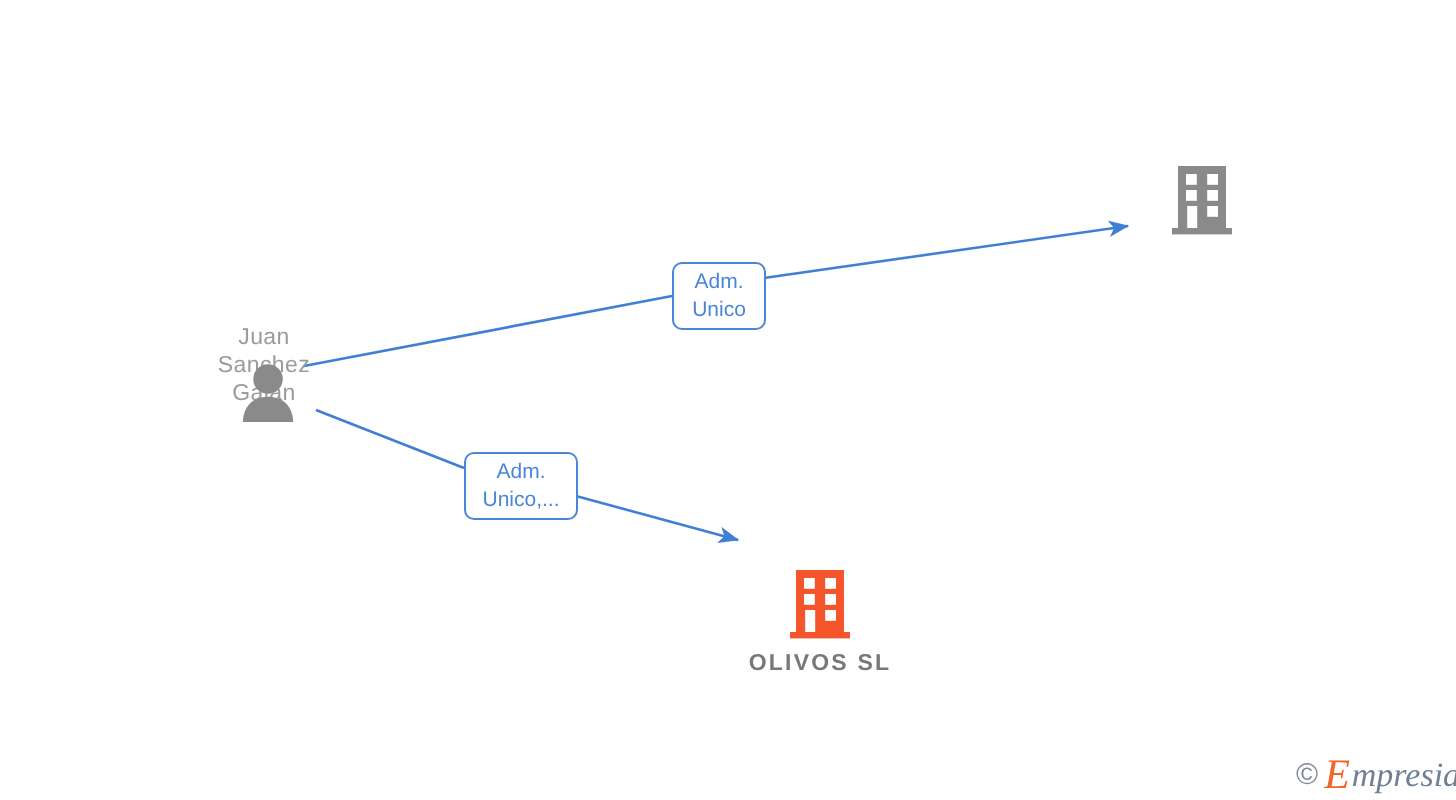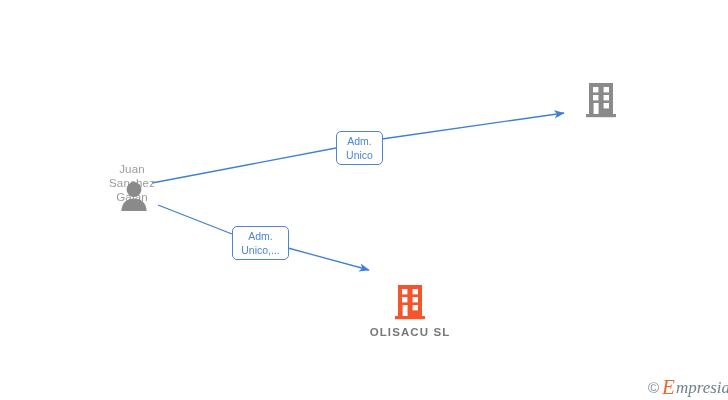--- a/index.html
+++ b/index.html
@@ -159,21 +159,21 @@
     <g fill="#ffffff">
       <rect x="8" y="5" width="5.4" height="5.4"></rect>
       <rect x="18.6" y="5" width="5.4" height="5.4"></rect>
       <rect x="8" y="13" width="5.4" height="5.4"></rect>
       <rect x="18.6" y="13" width="5.4" height="5.4"></rect>
       <rect x="18.6" y="21" width="5.4" height="5.4"></rect>
       <rect x="8.6" y="21" width="5.0" height="11"></rect>
     </g>
   </svg>
 
-  <div class="node-label strong" style="left:350px; top:325px; width:120px;">OLISACU  SL</div>
+  <div class="node-label strong" style="left:350px; top:325px; width:120px;">OLIVOS  SL</div>
 
   <div class="edge-label" style="left:336px; top:131px; width:47px; height:34px;">Adm.
 Unico</div>
 
   <div class="edge-label" style="left:232px; top:226px; width:57px; height:34px;">Adm.
 Unico,...</div>
 
   <div class="watermark" style="left:648px; top:377px;">
     <span class="wm-c">©</span>
     <span class="wm-e">E</span>

